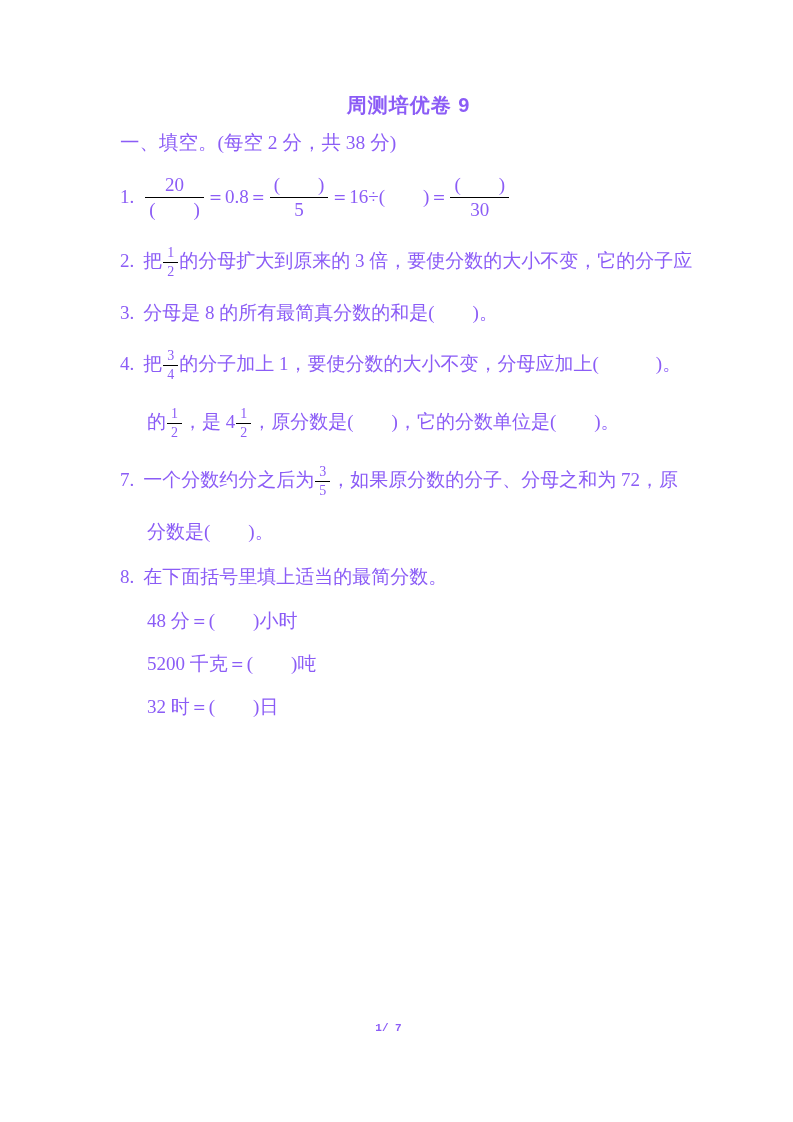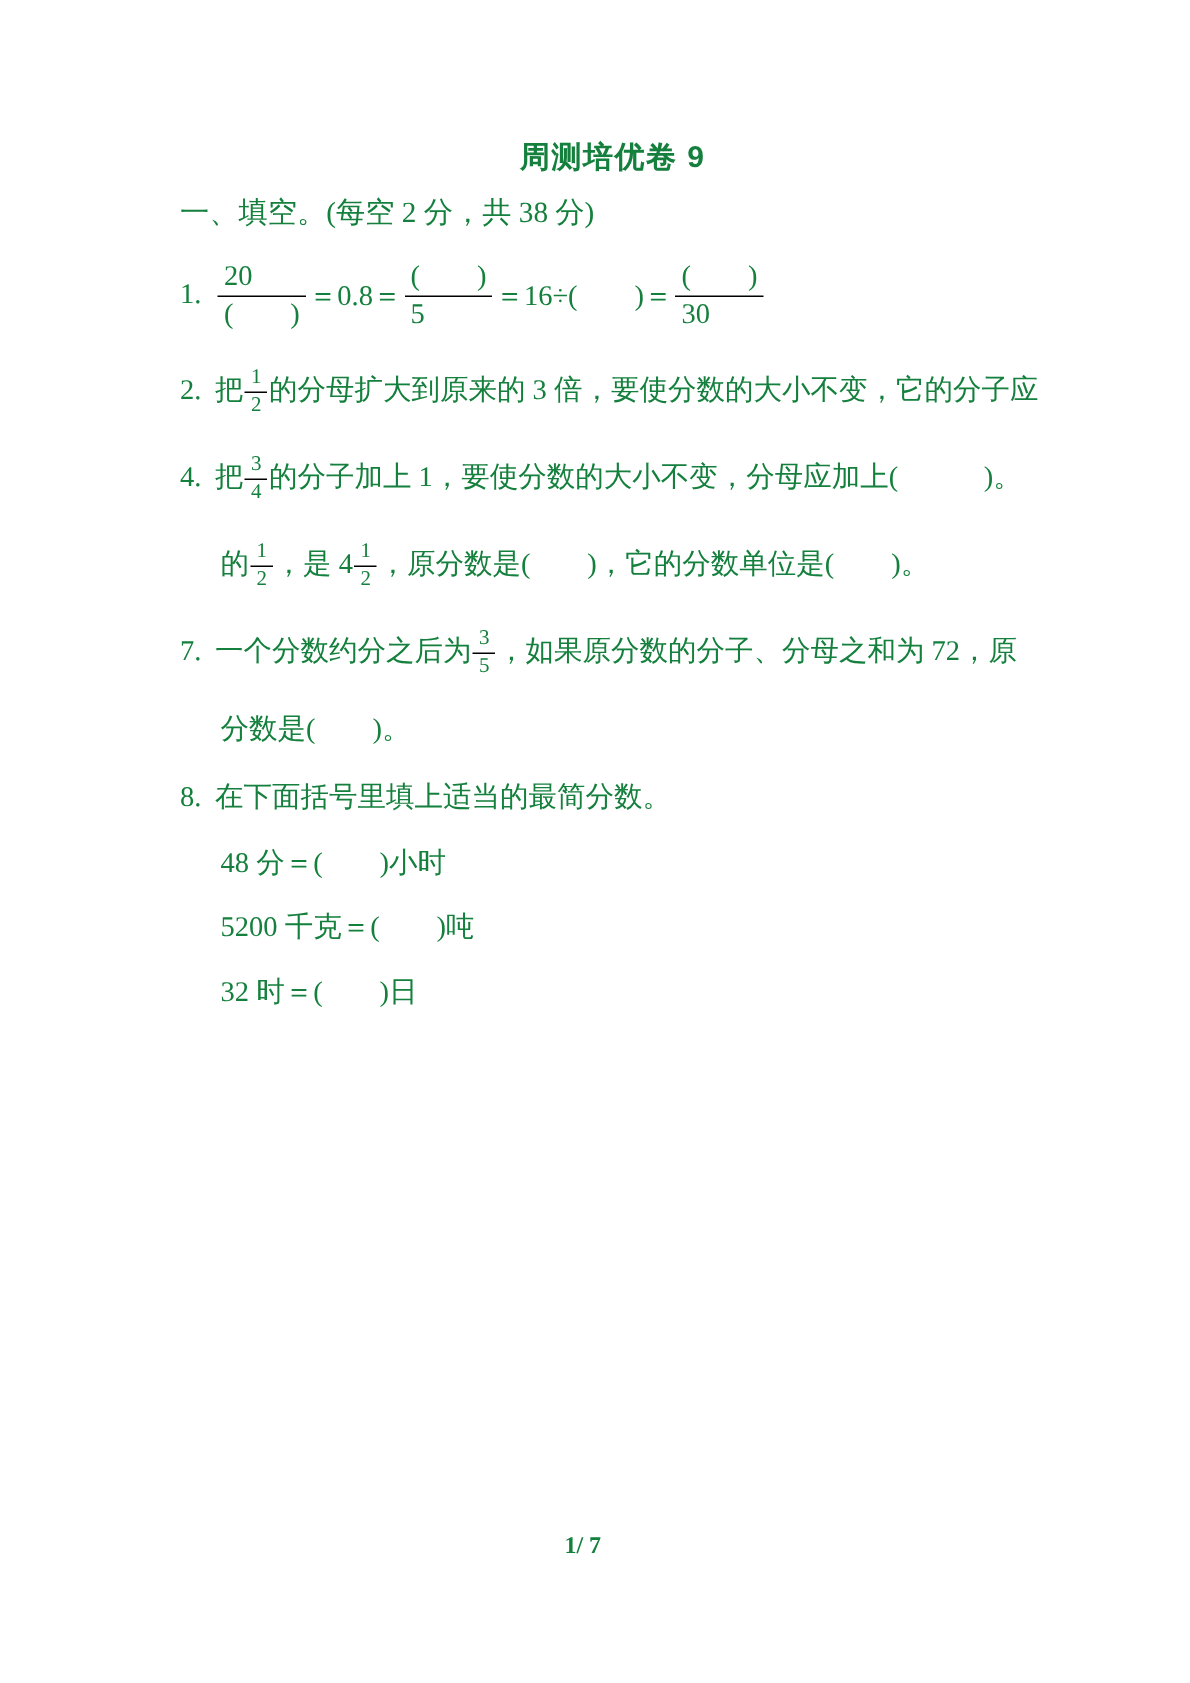--- a/index.html
+++ b/index.html
@@ -1,18 +1,18 @@
 <!DOCTYPE html>
 <html><head>
 <meta charset="utf-8">
 <style>
   html,body { margin:0; padding:0; background:#ffffff; }
   .page {
     width: 793px; height: 1122px;
-    background: #ffffff; color: #15803d;
+    background: #ffffff; color: #8b5cf6;
     position: relative; overflow: hidden;
     font-family: "Liberation Serif", "DejaVu Serif", serif;
   }
   .content { padding: 92px 96px 0 120px; }
   .title {
     margin: 0; text-align: center;
     font-family: "Liberation Sans", "DejaVu Sans", sans-serif;
     font-weight: bold; font-size: 20px; line-height: 26px;
     letter-spacing: 1px;
   }
@@ -29,33 +29,33 @@
   .q { font-size: 19px; }
   .qline { line-height: 45px; white-space: nowrap; }
   .qline.tall { line-height: 58px; }
   .cont { padding-left: 27px; }
   .qnum { margin-right: 9px; }
   .q1row {
     display: flex; align-items: center;
     height: 70px; margin-top: 6px; white-space: nowrap;
   }
   .frac {
-    display: inline-block; 
+    display: inline-block; text-align: center;
     vertical-align: middle; line-height: 1.15;
   }
   .frac .fn { display: block; border-bottom: 1.5px solid #000; padding: 0 4px 1px; }
   .frac .fd { display: block; padding: 1px 4px 0; }
   .frac.lg { font-size: 19px; margin: 0 2px; }
   .frac.sm { font-size: 14px; margin: 0 1px; }
   .q8item { line-height: 43px; padding-left: 27px; white-space: nowrap; }
   .footer {
     position: absolute; top: 1022px; left: 0; right: 16px;
     text-align: center;
-    font-family: Liberation Serif, serif;
-    font-weight: bold; font-size: 16px;
+    font-family: Liberation Mono, monospace;
+    font-weight: bold; font-size: 11px;
   }
 </style>
 </head>
 <body>
 
 <div class="page">
   <div class="content">
 
     <h1 class="title">周测培优卷 9</h1>
 
@@ -78,20 +78,23 @@
             <span class="fn">(　　)</span>
             <span class="fd">30</span>
           </span>
         </div>
     </div>
 
     <div class="q">
       <div class="qline tall"><span class="qnum">2.</span><span>把</span><span class="frac sm"><span class="fn">1</span><span class="fd">2</span></span><span>的分母扩大到原来的 3 倍，要使分数的大小不变，它的分子应</span></div>
     </div>
 
+    <div class="q">
+      <div class="qline"><span class="qnum">3.</span><span>分母是 8 的所有最简真分数的和是(　　)。</span></div>
+    </div>
 
     <div class="q">
       <div class="qline tall"><span class="qnum">4.</span><span>把</span><span class="frac sm"><span class="fn">3</span><span class="fd">4</span></span><span>的分子加上 1，要使分数的大小不变，分母应加上(　　　)。</span></div>
     </div>
 
 
     <div class="q">
       <div class="qline tall cont"><span>的</span><span class="frac sm"><span class="fn">1</span><span class="fd">2</span></span><span>，是 4</span><span class="frac sm"><span class="fn">1</span><span class="fd">2</span></span><span>，原分数是(　　)，它的分数单位是(　　)。</span></div>
     </div>
 

